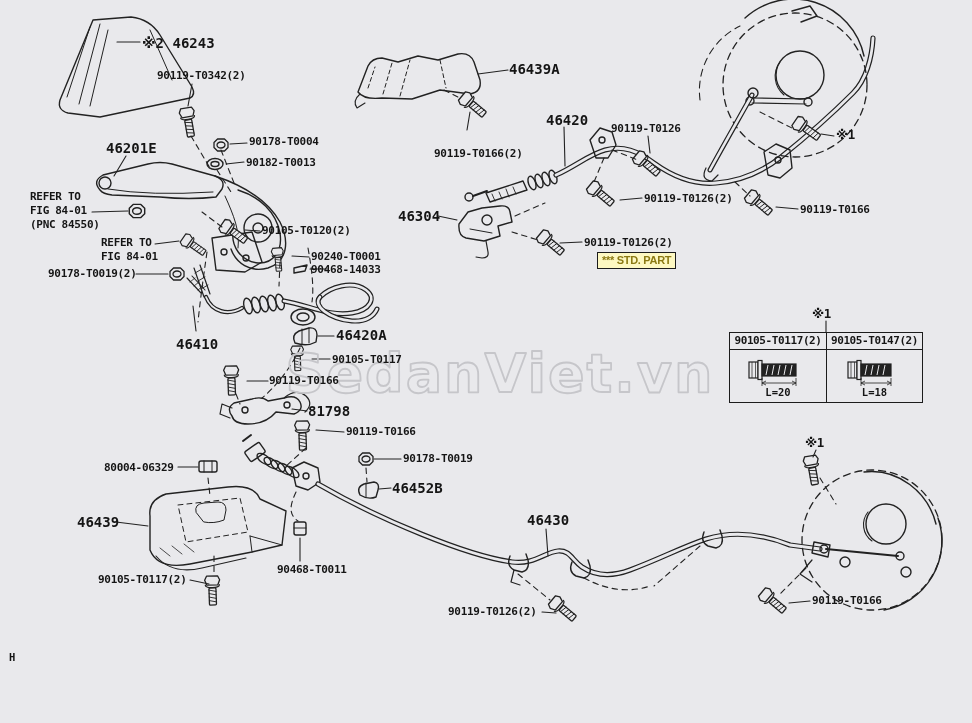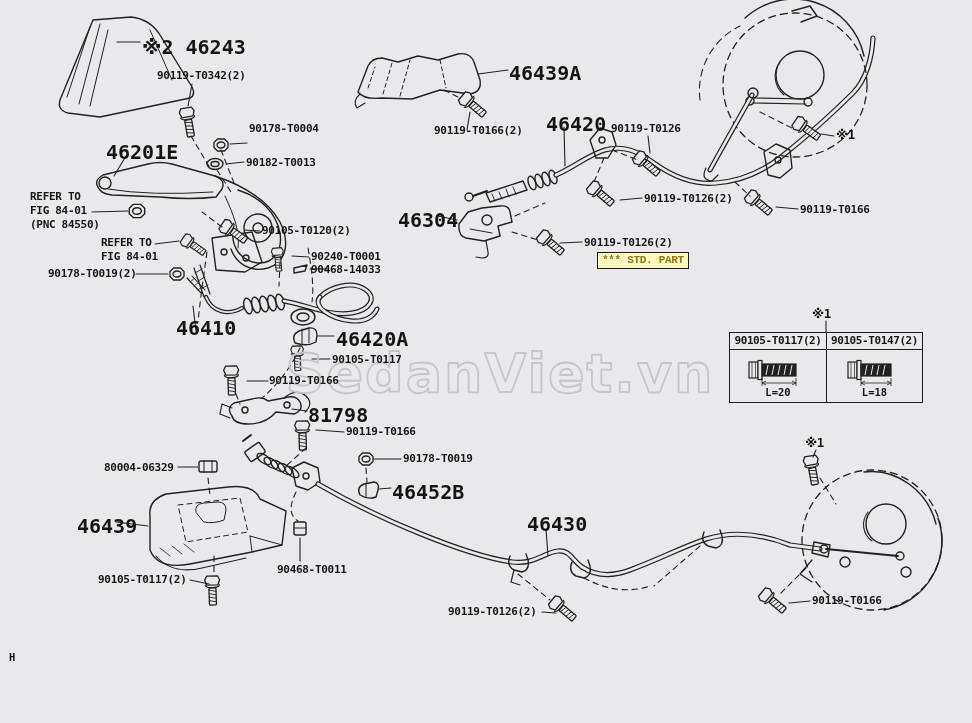--- a/index.html
+++ b/index.html
@@ -15,28 +15,28 @@
   .lbl {
     position: absolute;
     font-family: "DejaVu Sans Mono", "DejaVu Sans", monospace;
     font-weight: bold;
     color: #151515;
     font-size: 11px;
     letter-spacing: -0.3px;
     line-height: 1.27;
     white-space: pre-line;
   }
-  .lbl.big  { font-size: 20px; letter-spacing: 0; }
+  .lbl.big  { font-size: 14px; letter-spacing: 0; }
   .lbl.mark { font-size: 12.5px; }
   .badge {
     position: absolute;
     border: 1.6px solid #1c1c1c;
     background: #fdf8c2;
     color: #8c7a14;
-    font-family: Liberation Mono, monospace;
+    font-family: Liberation Sans, sans-serif;
     font-weight: bold;
     font-size: 11px;
     padding: 1px 4px 2px 4px;
     letter-spacing: -0.3px;
   }
   .foot { font-size: 10.5px; letter-spacing: -0.6px; }
   .ref-table {
     position: absolute;
     border: 1.7px solid #1c1c1c;
     background: #e9e9ec;
@@ -331,47 +331,47 @@
       <path d="M810,601 L789,603"></path>
     </g>
 
     <text x="500" y="392" text-anchor="middle" font-family="DejaVu Sans, sans-serif" font-size="54" font-weight="bold" letter-spacing="2" fill="none" stroke="#c6c6ca" stroke-width="1.8">SedanViet.vn</text>
   </g>
 </svg>
 
 <div class="lbl big" style="left:142px;top:35px">※2 46243</div>
 <div class="lbl" style="left:157px;top:69px">90119-T0342(2)</div>
 <div class="lbl big" style="left:106px;top:140px">46201E</div>
-<div class="lbl" style="left:249px;top:122px">90178-T0004</div>
+<div class="lbl" style="left:249px;top:135px">90178-T0004</div>
 <div class="lbl" style="left:246px;top:156px">90182-T0013</div>
 <div class="lbl" style="left:30px;top:190px">REFER TO
 FIG 84-01
 (PNC 84550)</div>
 <div class="lbl" style="left:262px;top:224px">90105-T0120(2)</div>
 <div class="lbl" style="left:101px;top:236px">REFER TO
 FIG 84-01</div>
 <div class="lbl" style="left:311px;top:250px">90240-T0001</div>
 <div class="lbl" style="left:311px;top:263px">90468-14033</div>
 <div class="lbl" style="left:48px;top:267px">90178-T0019(2)</div>
-<div class="lbl big" style="left:176px;top:316px">46410</div>
+<div class="lbl big" style="left:176px;top:336px">46410</div>
 <div class="lbl big" style="left:336px;top:327px">46420A</div>
 <div class="lbl" style="left:332px;top:353px">90105-T0117</div>
 <div class="lbl" style="left:269px;top:374px">90119-T0166</div>
 <div class="lbl big" style="left:308px;top:403px">81798</div>
 <div class="lbl" style="left:346px;top:425px">90119-T0166</div>
 <div class="lbl" style="left:104px;top:461px">80004-06329</div>
 <div class="lbl" style="left:403px;top:452px">90178-T0019</div>
 <div class="lbl big" style="left:392px;top:480px">46452B</div>
 <div class="lbl big" style="left:77px;top:514px">46439</div>
 <div class="lbl" style="left:98px;top:573px">90105-T0117(2)</div>
 <div class="lbl" style="left:277px;top:563px">90468-T0011</div>
 <div class="lbl big" style="left:527px;top:512px">46430</div>
 <div class="lbl" style="left:448px;top:605px">90119-T0126(2)</div>
 <div class="lbl big" style="left:509px;top:61px">46439A</div>
-<div class="lbl" style="left:434px;top:124px">90119-T0166(2)</div>
+<div class="lbl" style="left:434px;top:147px">90119-T0166(2)</div>
 <div class="lbl big" style="left:546px;top:112px">46420</div>
 <div class="lbl" style="left:611px;top:122px">90119-T0126</div>
 <div class="lbl" style="left:644px;top:192px">90119-T0126(2)</div>
 <div class="lbl" style="left:800px;top:203px">90119-T0166</div>
 <div class="lbl big" style="left:398px;top:208px">46304</div>
 <div class="lbl" style="left:584px;top:236px">90119-T0126(2)</div>
 <div class="lbl mark" style="left:836px;top:127px">※1</div>
 <div class="lbl mark" style="left:812px;top:306px">※1</div>
 <div class="lbl mark" style="left:805px;top:435px">※1</div>
 <div class="lbl" style="left:812px;top:594px">90119-T0166</div>

